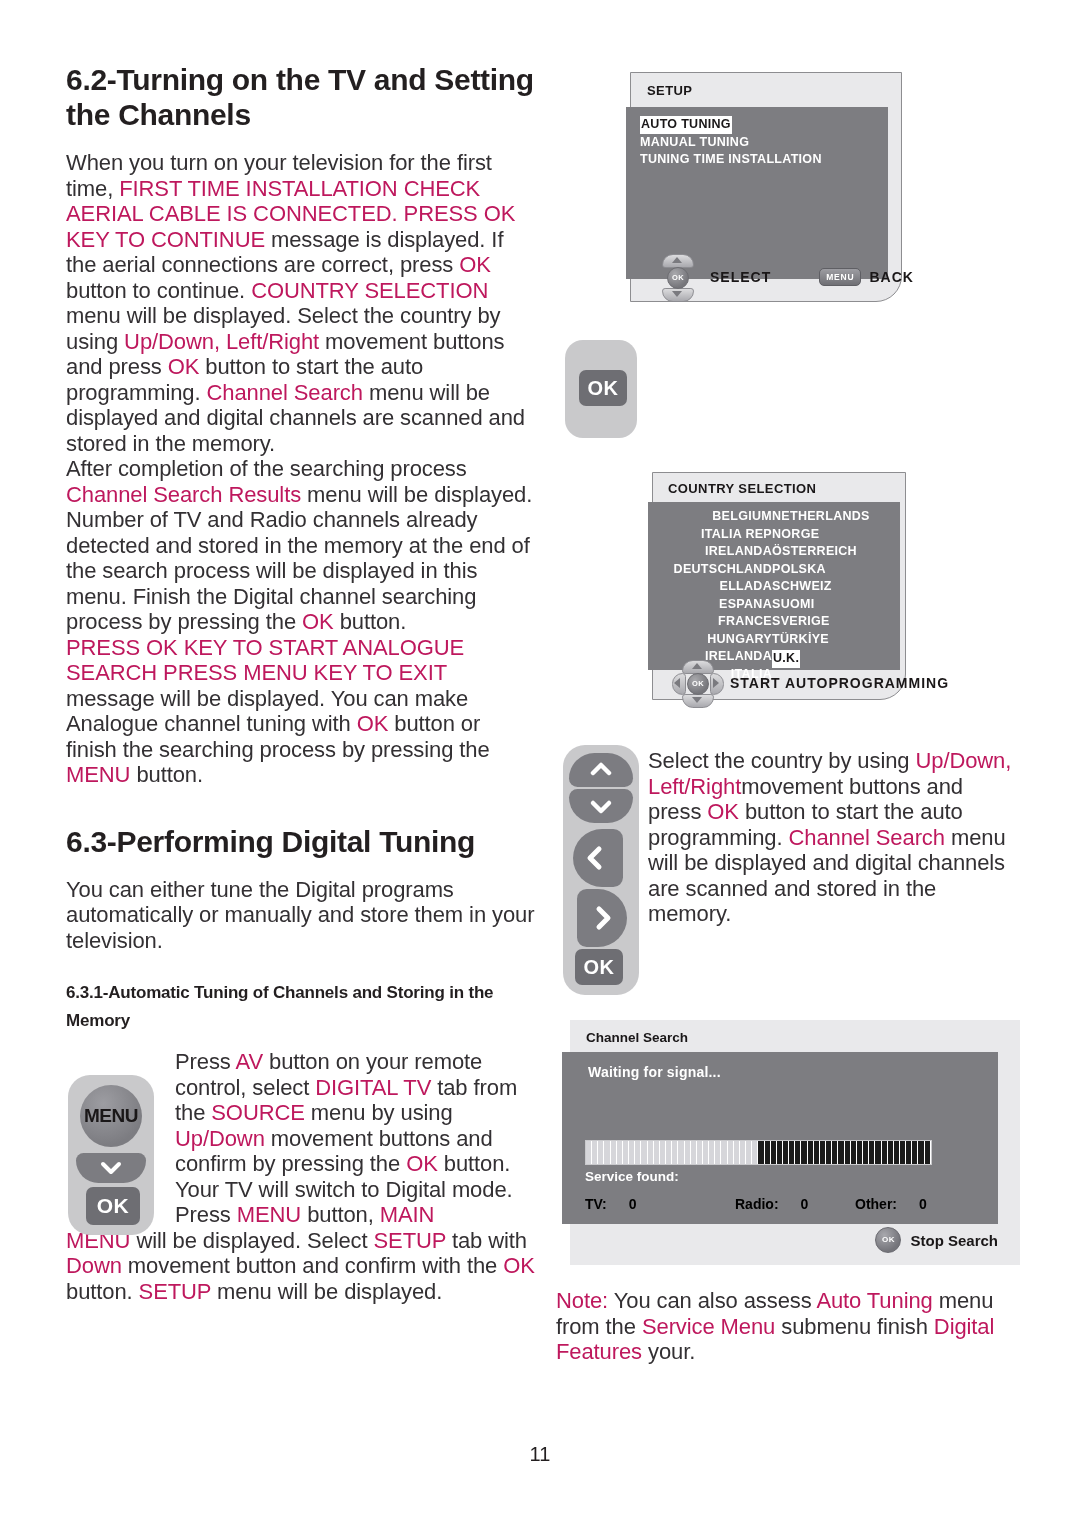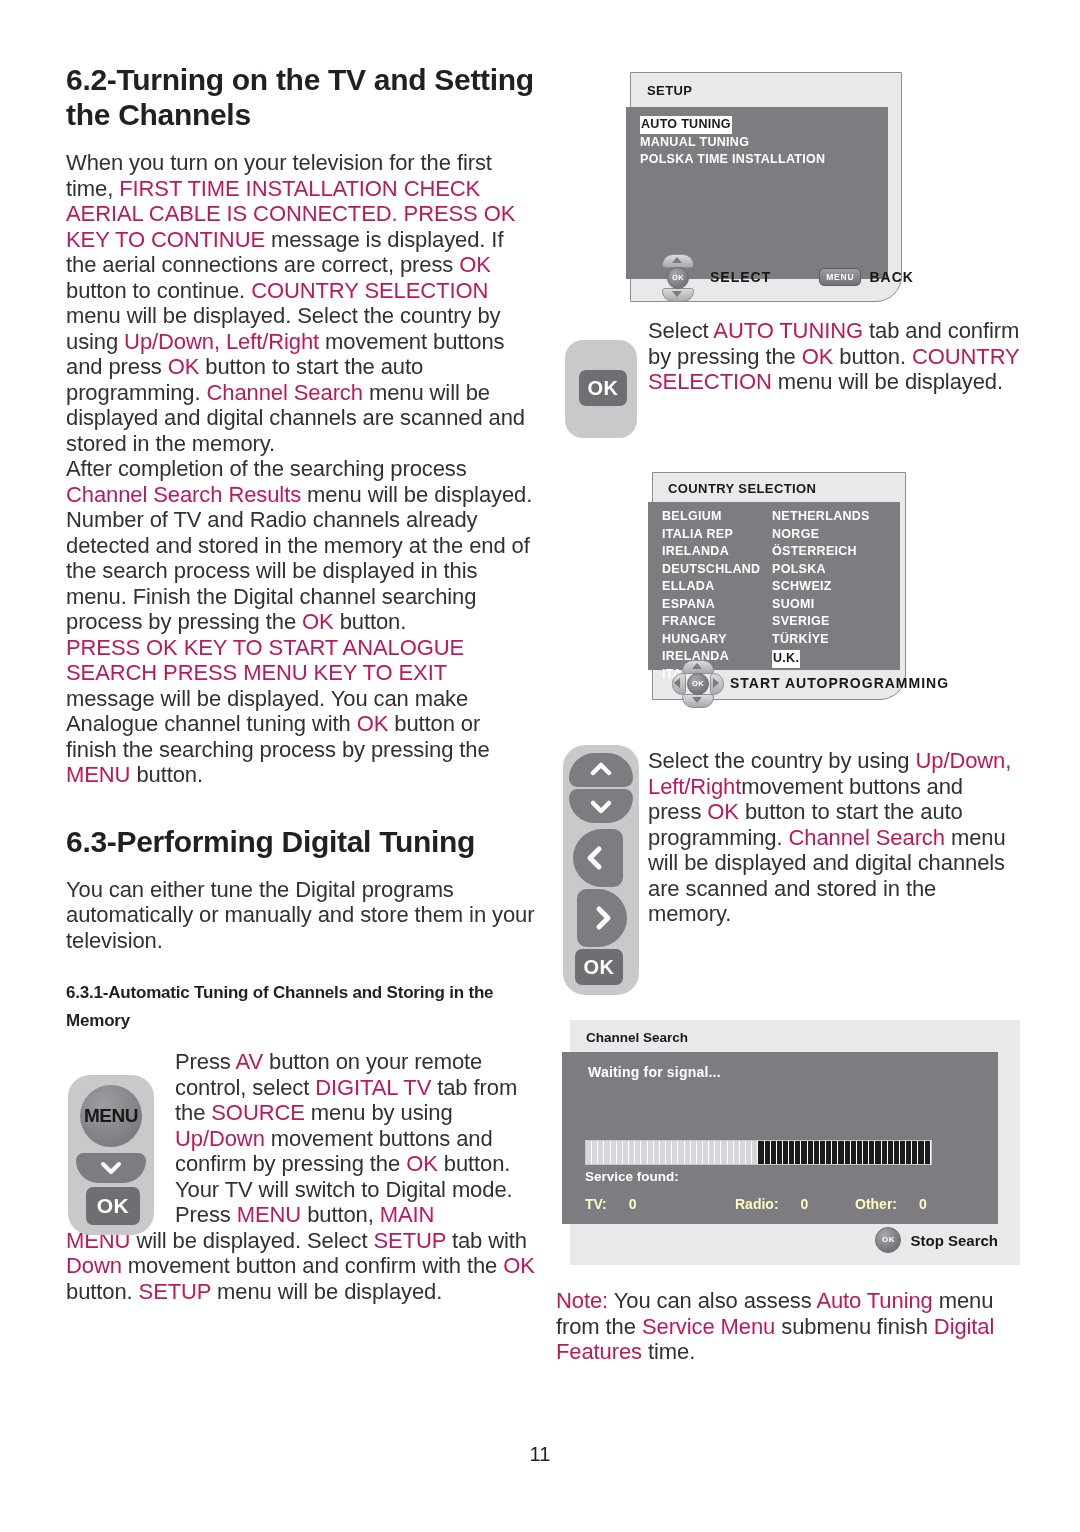--- a/index.html
+++ b/index.html
@@ -58,21 +58,21 @@
   #setup-panel .screen{left:-4px;top:35px;width:262px;height:172px;}
   #setup-panel .items{position:absolute;left:14px;top:7px;}
   #setup-panel .nav{position:absolute;left:22px;top:182px;}
 
   
   #country-panel{left:652px;top:472px;width:254px;height:228px;}
   #country-panel .ttl{left:16px;top:9px;}
   #country-panel .screen{left:-4px;top:30px;width:252px;height:168px;}
   #country-panel .cols{position:absolute;left:14px;top:6px;right:6px;display:flex;}
   #country-panel .cols .c{flex:0 0 auto;}
-  #country-panel .cols .c1{width:110px;}
+  #country-panel .cols .c1{width:110px;text-align:right;}
   #country-panel .dots{
     color:#e6e6e8;font-size:12px;letter-spacing:0.5px;line-height:17.5px;
   }
   #country-panel .nav{position:absolute;left:20px;top:188px;}
 
   
   .dpad{position:relative;width:50px;height:46px;display:inline-block;vertical-align:middle;}
   .dpad .ok{
     position:absolute;left:15px;top:13px;width:20px;height:20px;border-radius:50%;
     background:radial-gradient(circle at 35% 30%, #a9a9ad, #76767b 70%);
@@ -103,21 +103,21 @@
   #chsearch{position:absolute;left:570px;top:1020px;width:450px;height:245px;background:#e9e9eb;}
   #chsearch .ttl{position:absolute;left:16px;top:10px;font-size:13.5px;font-weight:bold;color:#1a1718;}
   #chsearch .screen{position:absolute;left:-8px;top:32px;width:436px;height:172px;background:#7d7d81;}
   #chsearch .waiting{position:absolute;left:26px;top:12px;color:#fff;font-size:14px;font-weight:bold;letter-spacing:0.2px;}
   #chsearch .bar{position:absolute;left:23px;top:88px;width:345px;height:23px;background:#fff;border:1px solid #c9c9cc;display:flex;}
   #chsearch .bar i{display:block;flex:1 1 auto;height:100%;}
   #chsearch .bar i.on{background:#1b1b1b;}
   #chsearch .bar i.off{background:#d6d6da;}
   #chsearch .bar i.gap{background:#ffffff;flex:0 0 1px;}
   #chsearch .svc{position:absolute;left:23px;top:117px;color:#fff;font-size:13.5px;font-weight:bold;}
-  #chsearch .counts{position:absolute;left:23px;top:144px;width:390px;color:#fef9c3;font-size:14px;font-weight:bold;display:flex;}
+  #chsearch .counts{position:absolute;left:23px;top:144px;width:390px;color:#000000;font-size:14px;font-weight:bold;display:flex;}
   #chsearch .counts .cell{display:flex;}
   #chsearch .counts .k{margin-right:22px;}
   #chsearch .counts .c1{width:150px;}
   #chsearch .counts .c2{width:120px;}
   #chsearch .stop{position:absolute;right:22px;bottom:12px;display:flex;align-items:center;}
   #chsearch .okdot{
     width:24px;height:24px;border-radius:50%;
     background:radial-gradient(circle at 35% 30%, #a8a8ad, #74747a 70%);
     border:1px solid #6a6a70;color:#fff;font-size:8px;font-weight:bold;
     line-height:24px;text-align:center;letter-spacing:.4px;
@@ -198,21 +198,21 @@
         <polyline points="27,11 35,19 43,11" fill="none" stroke="#ffffff" stroke-width="4" stroke-linecap="round" stroke-linejoin="round"></polyline>
       </svg>
     </div>
     <div class="rkey-sq k-ok">OK</div>
   </div>
 
   <div class="tvpanel" id="setup-panel">
     <div class="shell"></div>
     <div class="ttl">SETUP</div>
     <div class="screen">
-      <div class="items"><div class="menu-line sel">AUTO TUNING</div><div class="menu-line">MANUAL TUNING</div><div class="menu-line">POLSKA TIME INSTALLATION</div></div>
+      <div class="items"><div class="menu-line sel">AUTO TUNING</div><div class="menu-line">MANUAL TUNING</div><div class="menu-line">TUNING TIME INSTALLATION</div></div>
     </div>
     <div class="nav">
       <div class="navrow">
         <div class="dpad">
           <div class="ar up"></div>
             <div class="tri u"></div>
           <div class="ar dn"></div>
             <div class="tri d"></div>
           <div class="ok">OK</div>
         </div>
@@ -220,21 +220,20 @@
         <div style="width:48px;"></div>
         <div class="menukey">MENU</div>
         <div class="navlbl">BACK</div>
       </div>
     </div>
   </div>
 
   <div class="remote" id="remote-ok">
     <div class="rkey-sq k-ok">OK</div>
   </div>
-  <p class="body" style="position:absolute;left:648px;top:318px;width:372px;"><span>Select </span><b>AUTO TUNING</b><span> tab and confirm by pressing the </span><b>OK</b><span> button. </span><b>COUNTRY SELECTION</b><span> menu will be displayed.</span></p>
 
   <div class="tvpanel" id="country-panel">
     <div class="shell"></div>
     <div class="ttl">COUNTRY SELECTION</div>
     <div class="screen">
       <div class="cols">
         <div class="c c1">
             <div class="menu-line">BELGIUM</div>
             <div class="menu-line">ITALIA REP</div>
             <div class="menu-line">IRELANDA</div>
@@ -425,16 +424,16 @@
           <span>0</span>
         </div>
       </div>
     </div>
     <div class="stop">
       <div class="okdot">OK</div>
       <div class="stoplbl">Stop Search</div>
     </div>
   </div>
 
-  <p class="body" style="position:absolute;left:556px;top:1288px;width:470px;"><b>Note:</b><span> You can also assess </span><b>Auto Tuning</b><span> menu from the </span><b>Service Menu</b><span> submenu finish </span><b>Digital Features</b><span> time.</span></p>
+  <p class="body" style="position:absolute;left:556px;top:1288px;width:470px;"><b>Note:</b><span> You can also assess </span><b>Auto Tuning</b><span> menu from the </span><b>Service Menu</b><span> submenu finish </span><b>Digital Features</b><span> your.</span></p>
 
   <div id="pageno">11</div>
 </div>
 
 </body></html>

